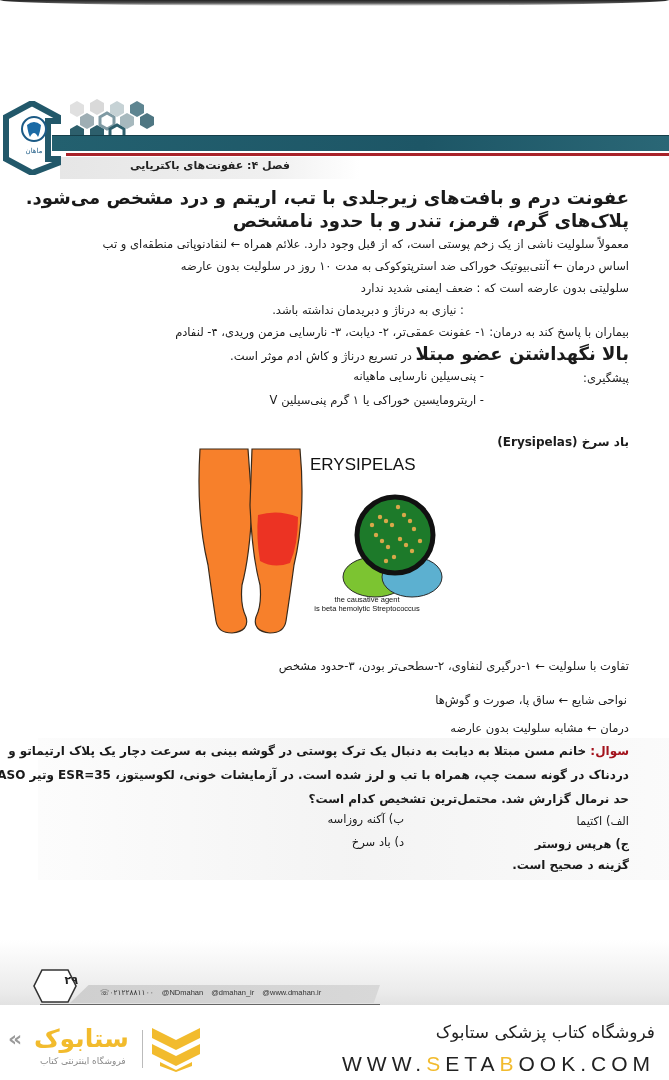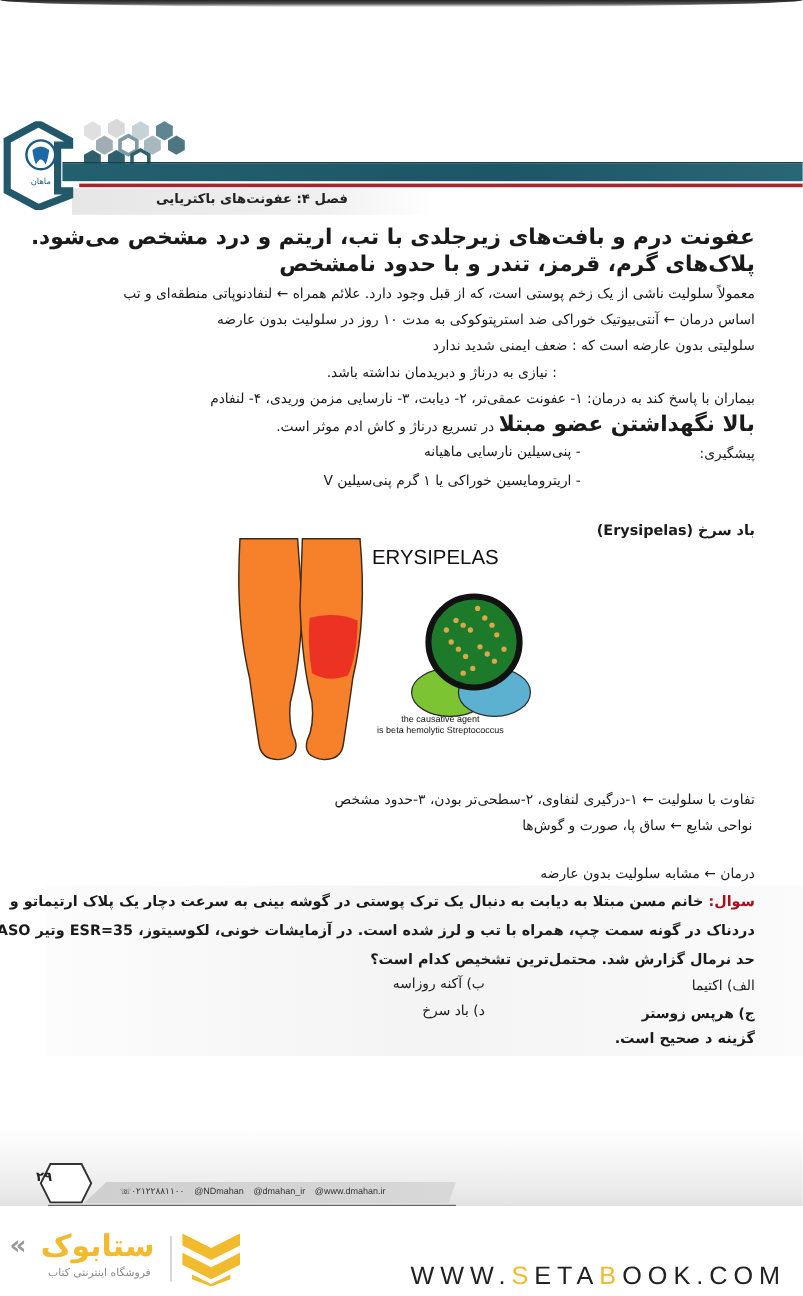--- a/index.html
+++ b/index.html
@@ -35,21 +35,21 @@
 
   
   .question-box { position: absolute; left: 38px; top: 738px; width: 631px; height: 142px;
     background: linear-gradient(90deg, rgba(240,240,240,0.2), rgba(236,236,236,0.6) 50%, rgba(240,240,240,0.3)); }
   .q-label { color: #a3121c; font-weight: bold; }
 
   
   .footer-fade { position: absolute; left: 0; top: 940px; width: 669px; height: 65px;
     background: linear-gradient(#ffffff, #ebebeb 80%, #e2e2e2); }
   .page-hex { position: absolute; left: 30px; top: 968px; width: 48px; height: 36px; }
-  .page-num { position: absolute; left: 30px; top: 974px; width: 48px; text-align: left; font-size: 11px; font-weight: bold; color: #222; }
+  .page-num { position: absolute; left: 30px; top: 974px; width: 48px; text-align: right; font-size: 11px; font-weight: bold; color: #222; }
   .footer-strip { position: absolute; left: 70px; top: 985px; width: 310px; height: 18px;
     background: linear-gradient(90deg, #cfcfcf, #d8d8d8); clip-path: polygon(0 100%, 6% 0, 100% 0, 98% 100%); }
   .footer-contacts { position: absolute; left: 100px; top: 988px; font-family: "Liberation Sans", sans-serif; font-size: 7.5px; color: #333; word-spacing: 6px; white-space: nowrap; }
   .footer-line { position: absolute; left: 40px; top: 1004px; width: 340px; height: 1px; background: #666; }
 
   
   .banner { position: absolute; left: 0; top: 1008px; width: 669px; height: 72px; background: #fff; }
   .shop-title { position: absolute; right: 14px; top: 14px; font-size: 17px; color: #222; direction: rtl; }
   .shop-url { position: absolute; right: 14px; top: 44px; font-family: "Liberation Sans", sans-serif; font-size: 21px; letter-spacing: 5px; color: #222; }
   .shop-url .acc { color: #f2bb2d; }
@@ -101,21 +101,21 @@
   <div class="line" style="top:114px; right:165px;">: نیازی به درناژ و دبریدمان نداشته باشد.</div>
   <div class="line" style="top:136px;">بیماران با پاسخ کند به درمان: ۱- عفونت عمقی‌تر، ۲- دیابت، ۳- نارسایی مزمن وریدی، ۴- لنفادم</div>
   <div class="line" style="top:158px;"><span class="bold">بالا نگهداشتن عضو مبتلا</span><span> در تسریع درناژ و کاش ادم موثر است.</span></div>
   <div class="line" style="top:182px;">پیشگیری:</div>
   <div class="line" style="top:180px; right:145px;">- پنی‌سیلین نارسایی ماهیانه</div>
   <div class="line" style="top:204px; right:145px;">- اریترومایسین خوراکی یا ۱ گرم پنی‌سیلین V</div>
 
   <div class="line section-title" style="top:246px;">باد سرخ (Erysipelas)</div>
 
   <div class="line" style="top:470px;">تفاوت با  سلولیت ← ۱-درگیری لنفاوی، ۲-سطحی‌تر بودن، ۳-حدود مشخص</div>
-  <div class="line" style="top:492px; right:2px;margin-left:16px;">نواحی شایع ← ساق پا، صورت و گوش‌ها</div>
+  <div class="line" style="top:504px; right:2px;margin-left:16px;">نواحی شایع ← ساق پا، صورت و گوش‌ها</div>
   <div class="line" style="top:514px;margin-top:18px;">درمان ← مشابه سلولیت بدون عارضه</div>
 </div>
 
 <div class="figure">
   <svg width="270" height="195" viewBox="0 0 270 195">
 
     <path d="M10 4 L58 4 L62 60 Q60 110 52 140 Q50 160 56 172 Q60 186 42 188 Q28 188 26 176 Q22 150 18 120 Q6 70 10 4z" fill="#f7802b" stroke="#3a2a1a" stroke-width="1.2"></path>
 
     <path d="M62 4 L110 4 Q116 70 104 120 Q100 150 96 176 Q94 188 80 188 Q62 186 66 172 Q72 160 70 140 Q62 110 60 60z" fill="#f7802b" stroke="#3a2a1a" stroke-width="1.2"></path>
 
@@ -167,20 +167,21 @@
 <div class="footer-fade"></div>
 <div class="footer-strip"></div>
 <svg class="page-hex" viewBox="0 0 48 36">
   <polygon points="12,2 38,2 46,18 38,34 12,34 4,18" fill="#fff" stroke="#333" stroke-width="1.6"></polygon>
 </svg>
 <div class="page-num">۲۹</div>
 <div class="footer-contacts">☏۰۲۱۲۲۸۸۱۱۰۰  @NDmahan  @dmahan_ir  @www.dmahan.ir</div>
 <div class="footer-line"></div>
 
 <div class="banner">
+  <div class="shop-title">فروشگاه کتاب پزشکی ستابوک</div>
   <div class="shop-url"><span>WWW.</span><span class="acc">S</span><span>ETA</span><span class="acc">B</span><span>OOK.COM</span></div>
   <svg class="brand-mark" viewBox="0 0 52 46">
     <polygon points="2,2 26,14 50,2 50,12 26,24 2,12" fill="#f2bb2d"></polygon>
     <polygon points="2,18 26,30 50,18 50,28 26,40 2,28" fill="#f2bb2d"></polygon>
     <polygon points="10,36 26,44 42,36 42,40 26,46 10,40" fill="#f2bb2d"></polygon>
   </svg>
   <div class="brand-divider"></div>
   <div class="brand-arrows">«</div>
   <div class="brand-word">ستابوک</div>
   <div class="brand-sub">فروشگاه اینترنتی کتاب</div>

